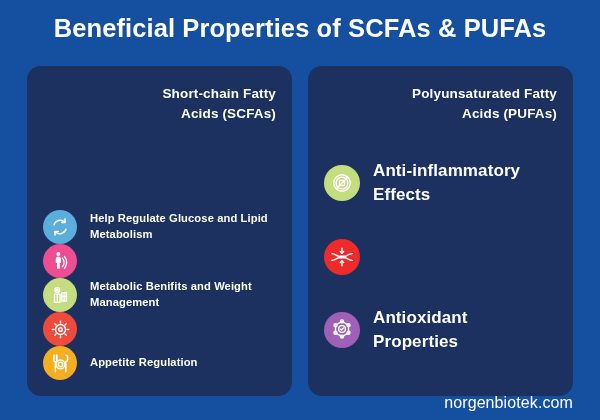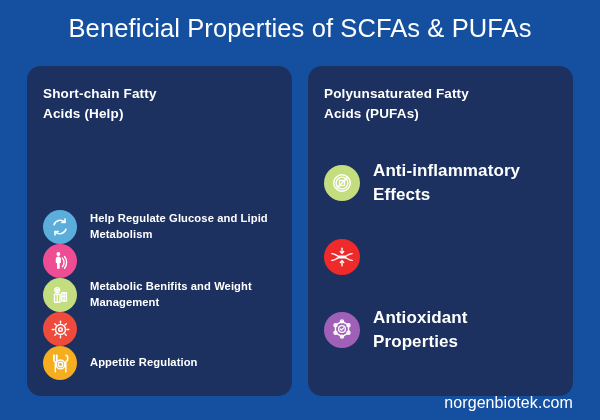--- a/index.html
+++ b/index.html
@@ -17,21 +17,21 @@
     background:#14509F;
   }
 
   
   .title {
     position:absolute;
     top:14px; left:0; right:0;
     text-align:center;
     color:#FFFFFF;
     font-size:25.5px;
-    font-weight:normal;
+    font-weight:bold;
     letter-spacing:0.1px;
     line-height:1.15;
   }
 
   
   .panels {
     position:absolute;
     top:66px; left:27px;
     width:546px; height:330px;
     display:flex;
@@ -44,21 +44,21 @@
     border-radius:14px;
     padding:18px 16px 10px 16px;
     display:flex;
     flex-direction:column;
   }
 
   .panel-title {
     color:#FFFFFF;
     font-size:13.5px;
     font-weight:bold;
-    text-align:left;
+    text-align:right;
     line-height:1.45;
     letter-spacing:0.15px;
     margin-bottom:6px;
   }
 
   .items {
     flex:1;
     display:flex;
     flex-direction:column;
     justify-content:flex-end;
@@ -110,21 +110,21 @@
 
 <div id="infographic">
 
   <div class="title">Beneficial Properties of SCFAs &amp; PUFAs</div>
 
   <div class="panels">
 
     <div class="panel left">
       <div class="panel-title">
         <span>Short-chain Fatty</span><br>
-        <span>Acids (Help)</span>
+        <span>Acids (SCFAs)</span>
       </div>
 
       <div class="items">
 
         <div class="item">
           <span class="item-icon" style="background:#5BAEDC">
             <svg width="22" height="22" viewBox="0 0 24 24" fill="none" stroke="#FFFFFF" stroke-width="1.7" stroke-linecap="round" stroke-linejoin="round">
               <path d="M5.5 9.5A7 7 0 0 1 17 6.6"></path>
               <polyline points="17.4,3.2 17.6,7 13.9,7.1"></polyline>
               <path d="M18.5 14.5A7 7 0 0 1 7 17.4"></path>

